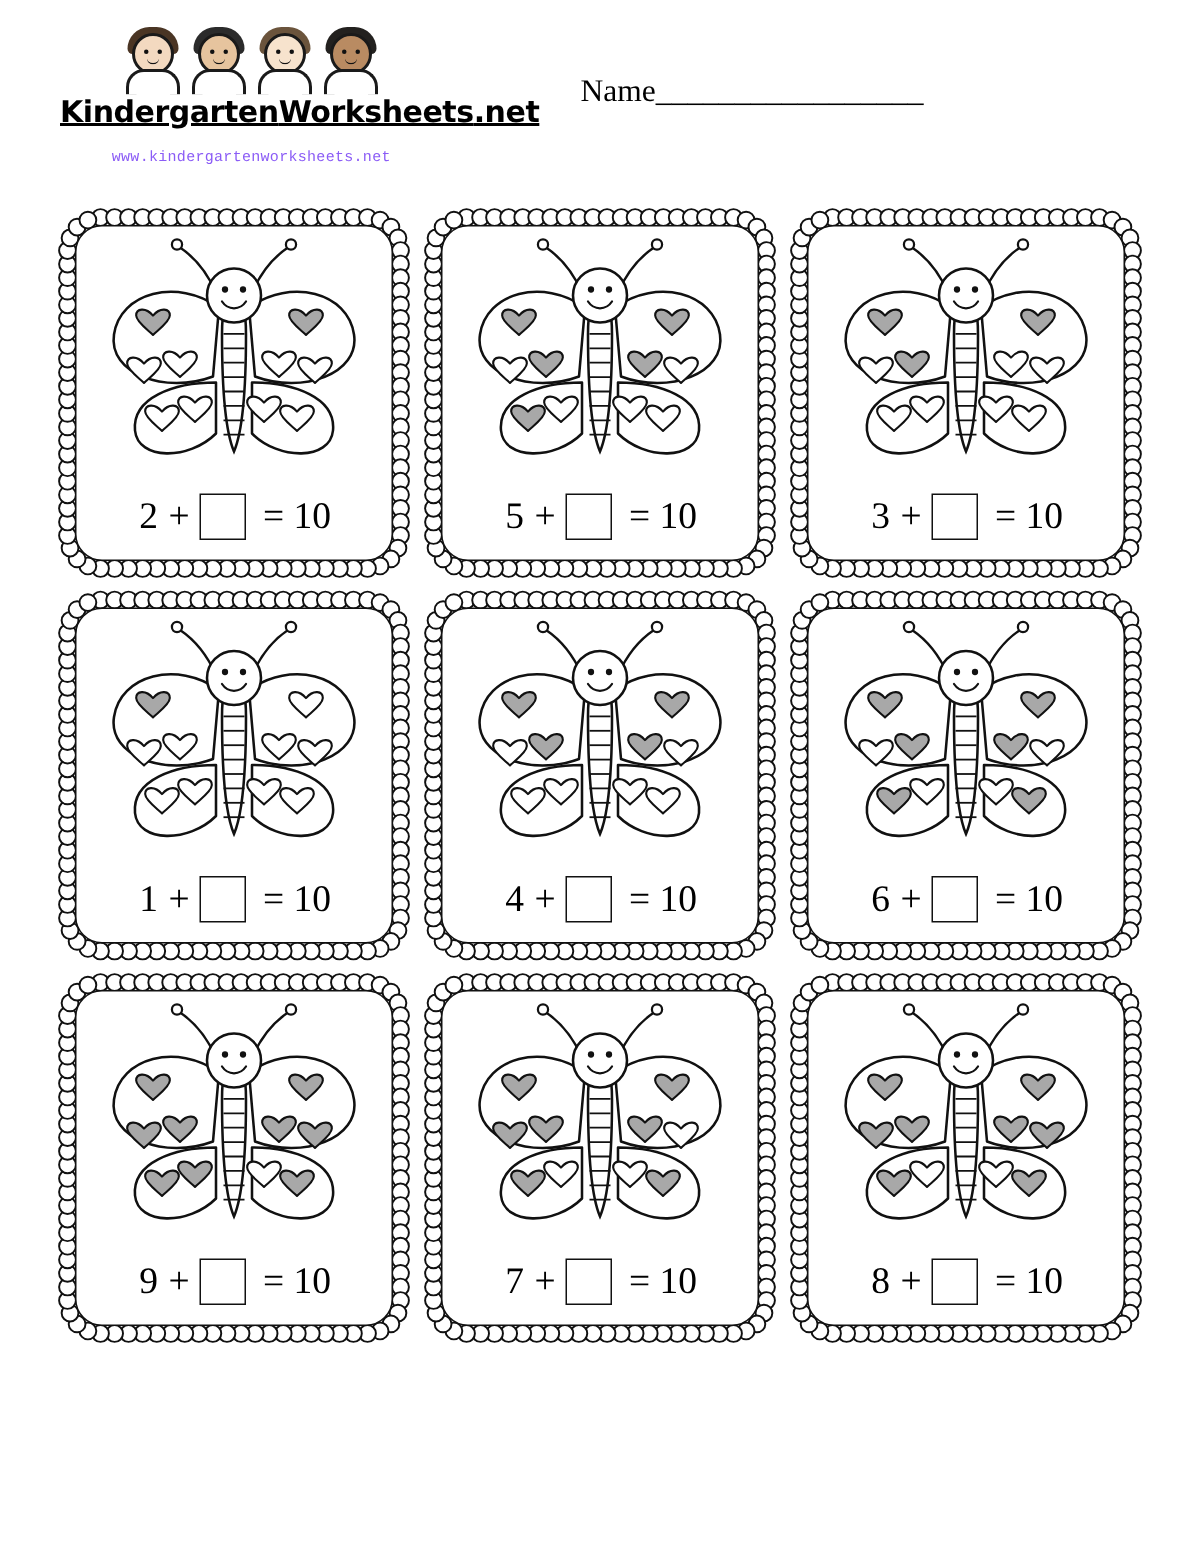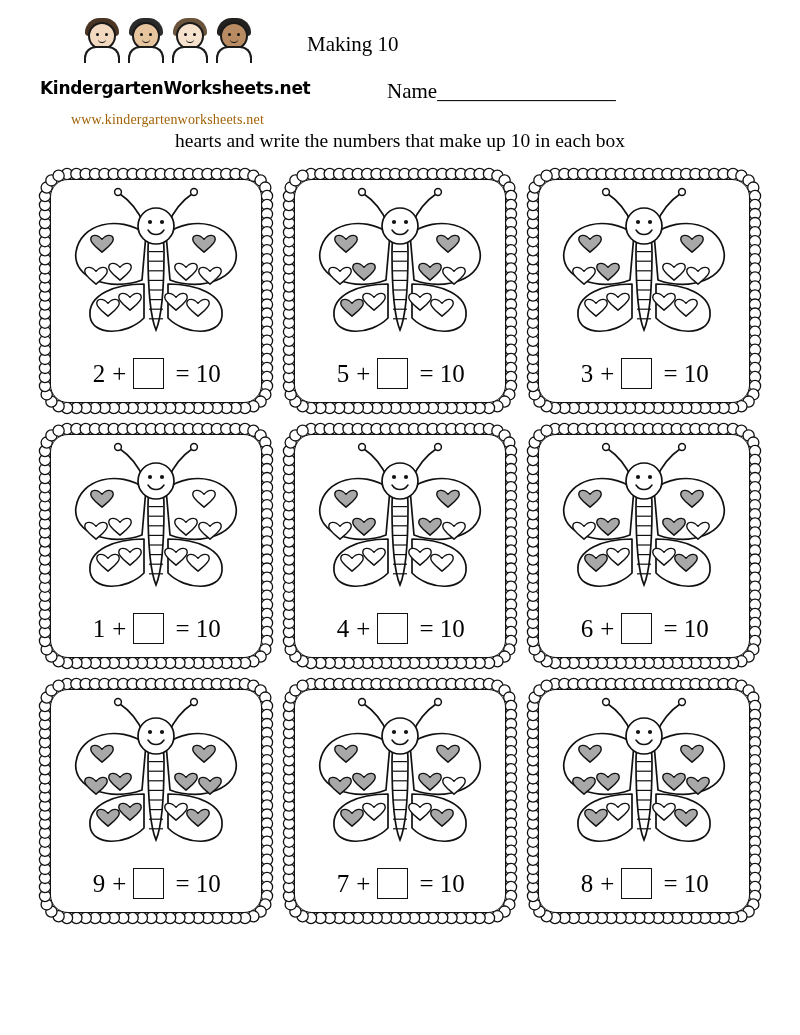--- a/index.html
+++ b/index.html
@@ -97,32 +97,33 @@
   .kid.k3 .head { background: #f7e3cd; }
   .kid.k4 .head { background: #b98b62; }
   .kid.k1 .hair { background: #4a3524; }
   .kid.k2 .hair { background: #2b2b2b; }
   .kid.k3 .hair { background: #6b543c; }
   .kid.k4 .hair { background: #23211f; }
 
   .logo-text {
     font-family: "DejaVu Sans", sans-serif;
     font-weight: bold;
-    font-size: 17px;
+    font-size: 20px;
     letter-spacing: -0.3px;
-    margin-top: 16px;
+    margin-top: 0;
     white-space: nowrap;
+    text-decoration: underline;
   }
   .logo-text .kw { }
   .logo-text .net { }
   .logo-url {
     margin-top: 14px;
-    font-size: 14px;
-    color: #a16207;
-    font-family: Liberation Serif, serif;
+    font-size: 10px;
+    color: #8b5cf6;
+    font-family: Liberation Mono, monospace;
     letter-spacing: 0.2px;
   }
 
   .title-block {
     flex: 1 1 auto;
     padding-left: 12px;
     padding-top: 8px;
   }
   .wt-title {
     font-family: "Liberation Serif", serif;
@@ -253,27 +254,25 @@
           <div class="eye r"></div>
           <div class="smile"></div>
           <div class="body"></div>
         </div>
     </div>
     <div class="logo-text"><span class="kw">Kindergarten</span><span class="kw">Worksheets</span><span class="net">.net</span></div>
     <div class="logo-url">www.kindergartenworksheets.net</div>
   </div>
 
   <div class="title-block">
-    <div class="wt-sub">Making 10</div>
     <div class="name-line">Name_________________</div>
   </div>
 </div>
 
 <div class="instructions">
-  <div>hearts and write the numbers that make up 10 in each box</div>
 </div>
 
 <div class="grid" id="grid">
     <div class="cell">
       <div class="scallop"><svg width="236" height="248" viewBox="0 0 236 248">
           <circle cx="29.0" cy="7.0" r="5.6" fill="#fff" stroke="#111" stroke-width="1.3"></circle>
           <circle cx="38.4" cy="7.0" r="5.6" fill="#fff" stroke="#111" stroke-width="1.3"></circle>
           <circle cx="47.7" cy="7.0" r="5.6" fill="#fff" stroke="#111" stroke-width="1.3"></circle>
           <circle cx="57.1" cy="7.0" r="5.6" fill="#fff" stroke="#111" stroke-width="1.3"></circle>
           <circle cx="66.5" cy="7.0" r="5.6" fill="#fff" stroke="#111" stroke-width="1.3"></circle>

